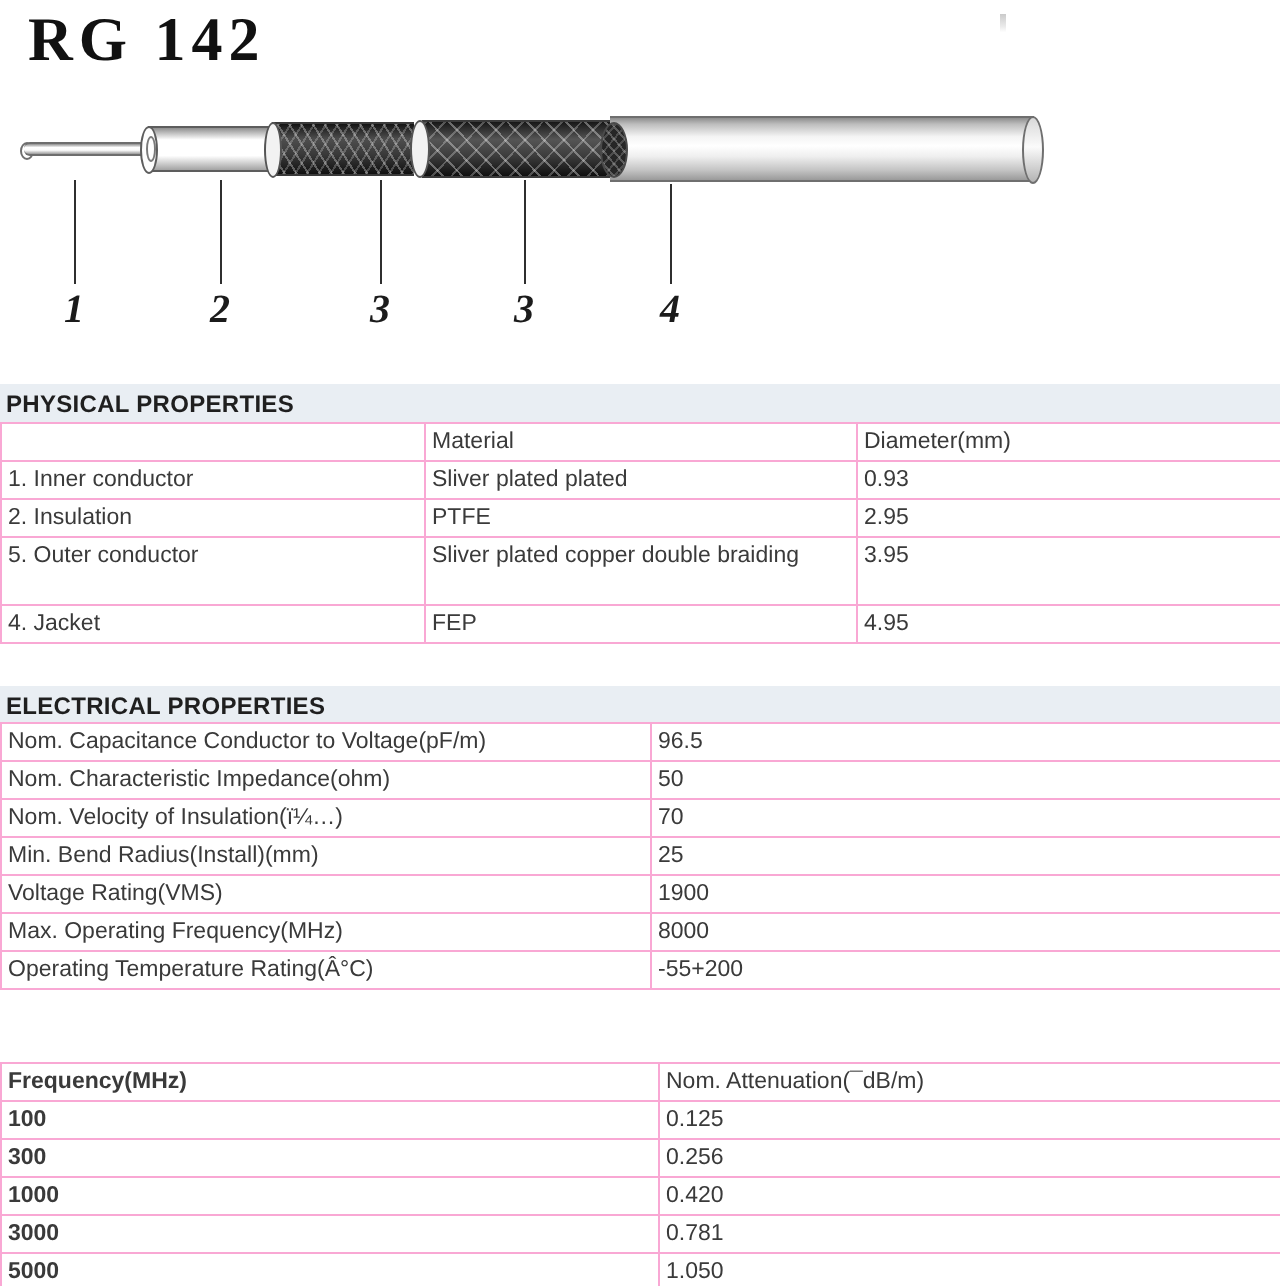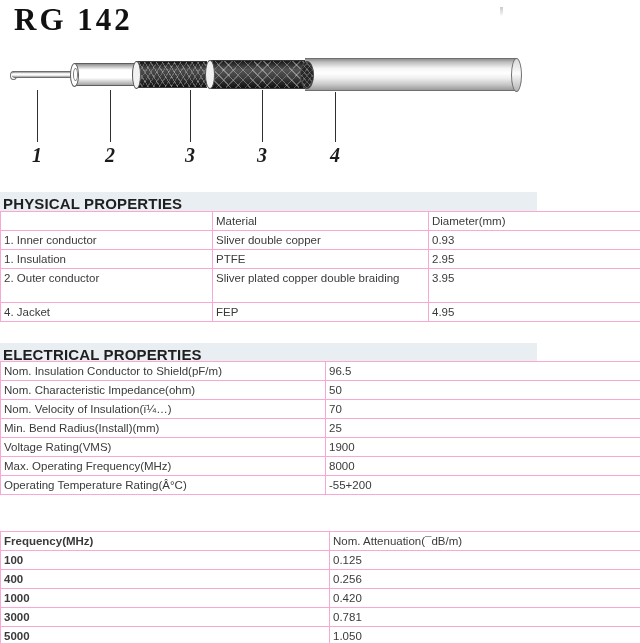--- a/index.html
+++ b/index.html
@@ -193,22 +193,22 @@
     font-weight: bold;
     font-size: 20px;
     color: #1b1b1b;
     transform: translateX(-50%);
   }
 
   
   .section-header {
     position: absolute;
     left: 0;
-    width: 537px;
-    font-size: 15px;
+    width: 640px;
+    font-size: 12px;
     font-weight: bold;
     color: #1f1f1f;
     background: #e9eef3;
     padding: 3px 0 3px 3px;
     box-sizing: border-box;
     letter-spacing: .15px;
   }
 
   
   table.dsheet {
@@ -286,47 +286,47 @@
 
 <table class="dsheet" id="physical-table">
   <tbody>
     <tr>
       <td class="c0"></td>
       <td class="c1">Material</td>
       <td class="c2">Diameter(mm)</td>
     </tr>
     <tr>
       <td class="c0">1. Inner conductor</td>
-      <td class="c1">Sliver double copper</td>
+      <td class="c1">Sliver plated plated</td>
       <td class="c2">0.93</td>
     </tr>
     <tr>
-      <td class="c0">1. Insulation</td>
+      <td class="c0">2. Insulation</td>
       <td class="c1">PTFE</td>
       <td class="c2">2.95</td>
     </tr>
     <tr class="tall">
-      <td class="c0">2. Outer conductor</td>
+      <td class="c0">5. Outer conductor</td>
       <td class="c1">Sliver plated copper double braiding</td>
       <td class="c2">3.95</td>
     </tr>
     <tr>
       <td class="c0">4. Jacket</td>
       <td class="c1">FEP</td>
       <td class="c2">4.95</td>
     </tr>
   </tbody>
 </table>
 
-<div class="section-header" style="top:343px;text-decoration:underline;">ELECTRICAL PROPERTIES</div>
+<div class="section-header" style="top:343px;">ELECTRICAL PROPERTIES</div>
 
 <table class="dsheet" id="electrical-table">
   <tbody>
     <tr>
-      <td class="c0">Nom. Insulation Conductor to Shield(pF/m)</td>
+      <td class="c0">Nom. Capacitance Conductor to Voltage(pF/m)</td>
       <td class="c1">96.5</td>
     </tr>
     <tr>
       <td class="c0">Nom. Characteristic Impedance(ohm)</td>
       <td class="c1">50</td>
     </tr>
     <tr>
       <td class="c0">Nom. Velocity of Insulation(ï¼…)</td>
       <td class="c1">70</td>
     </tr>
@@ -355,21 +355,21 @@
   <tbody>
     <tr>
       <td class="c0">Frequency(MHz)</td>
       <td class="c1">Nom. Attenuation(¯dB/m)</td>
     </tr>
     <tr>
       <td class="c0">100</td>
       <td class="c1">0.125</td>
     </tr>
     <tr>
-      <td class="c0">400</td>
+      <td class="c0">300</td>
       <td class="c1">0.256</td>
     </tr>
     <tr>
       <td class="c0">1000</td>
       <td class="c1">0.420</td>
     </tr>
     <tr>
       <td class="c0">3000</td>
       <td class="c1">0.781</td>
     </tr>

